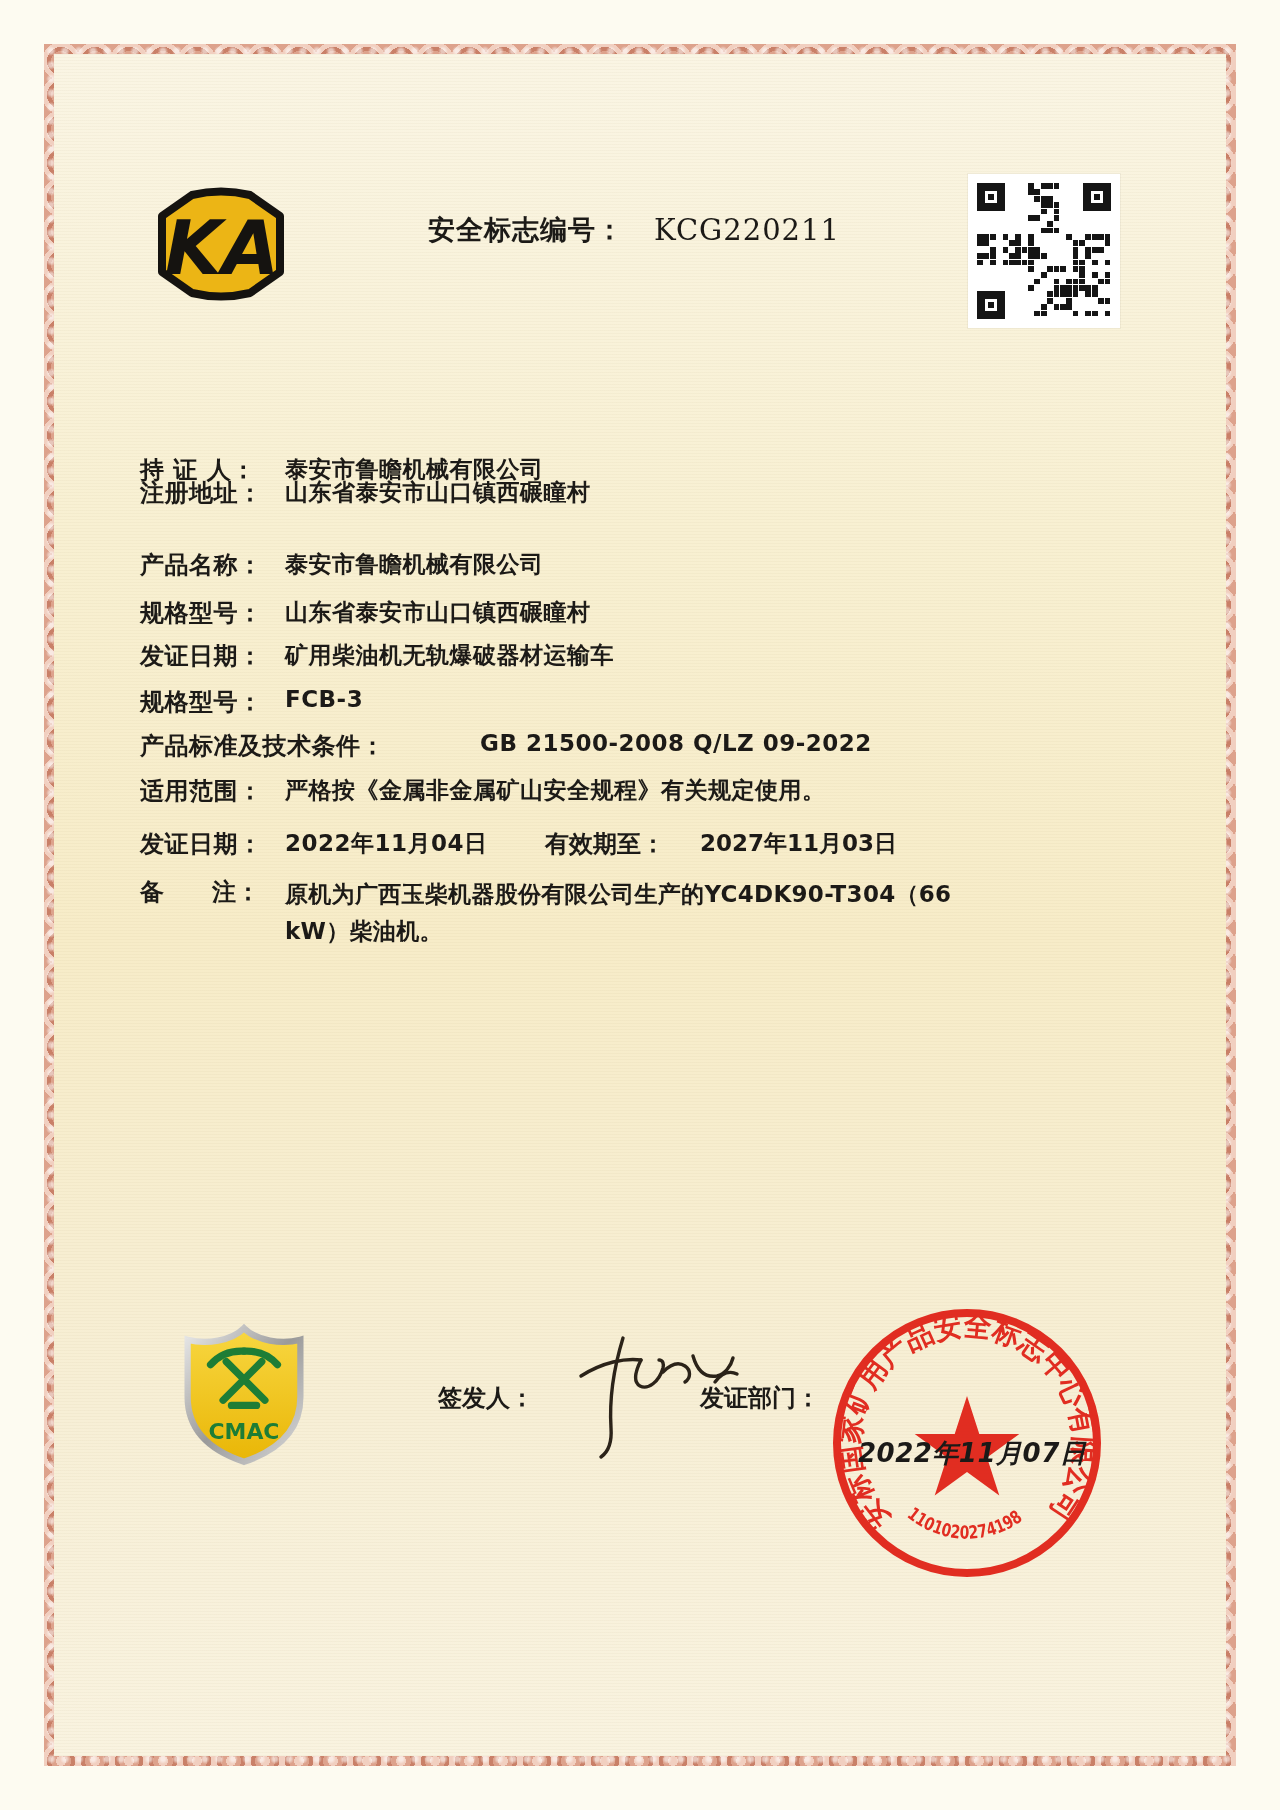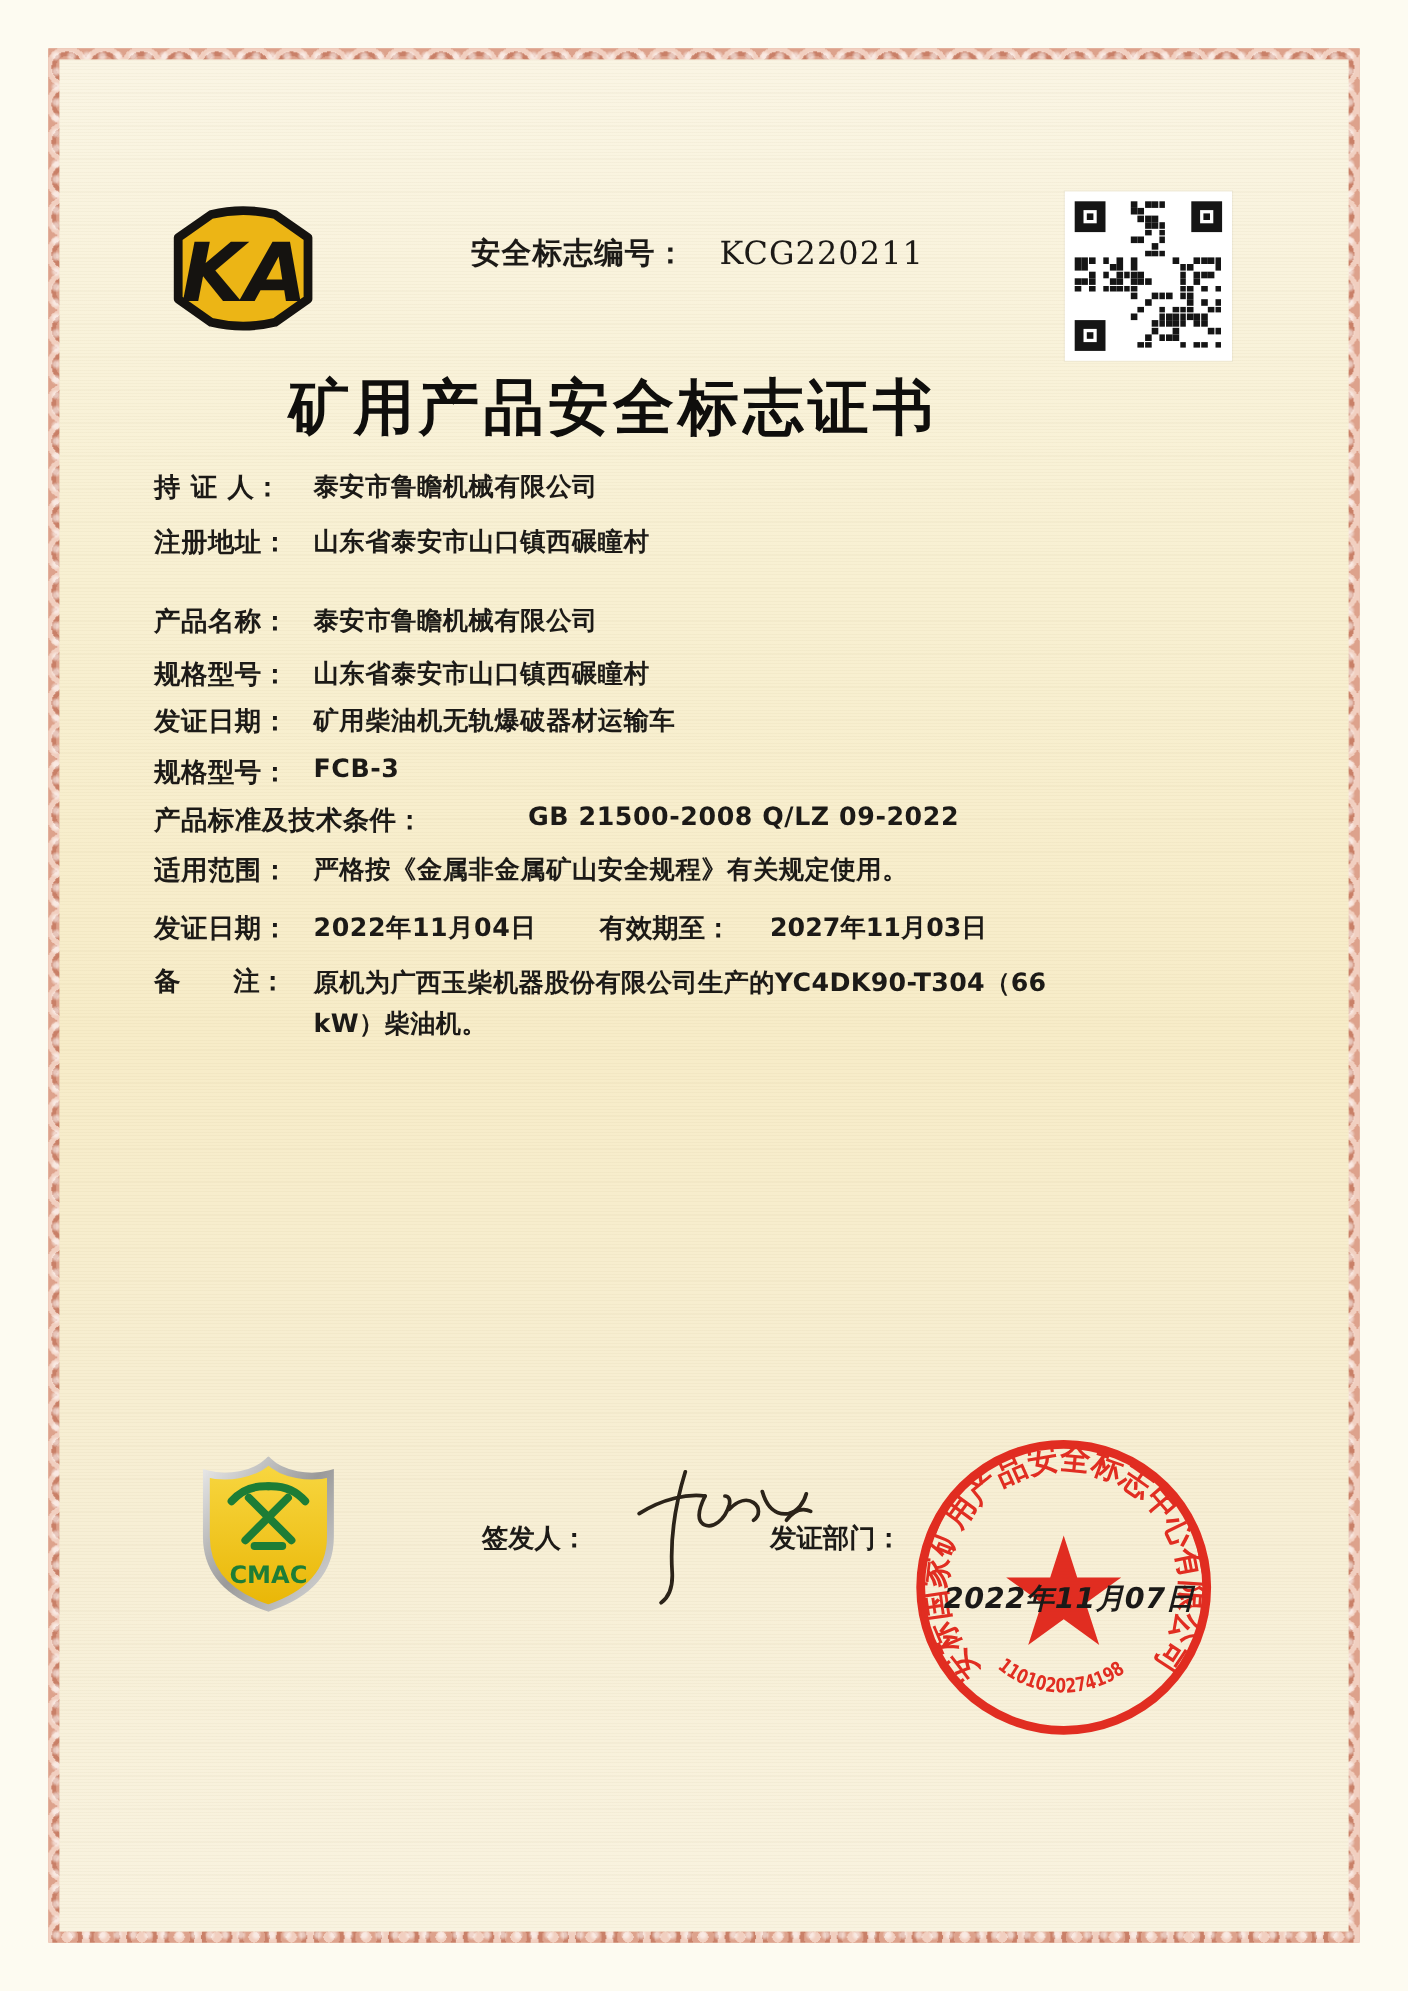--- a/index.html
+++ b/index.html
@@ -35,21 +35,21 @@
   .finder.tl{left:0;top:0}.finder.tr{right:0;top:0}.finder.bl{left:0;bottom:0}
 
   .title{position:absolute;left:105px;top:334px;width:905px;text-align:center;
          font-size:55px;font-weight:900;letter-spacing:4px;color:#0f0e0c;}
 
   
   .row{position:absolute;left:140px;white-space:nowrap;}
   .row .lbl{font-size:24px;font-weight:600;letter-spacing:.5px;}
   .row .val{position:absolute;left:145px;top:0;font-size:23px;font-weight:700;letter-spacing:.5px;}
   .row .val.std{left:340px;}
-  .r1{top:427px}.r2{top:477px}.r3{top:549px}.r4{top:597px}.r5{top:640px}
+  .r1{top:454px}.r2{top:477px}.r3{top:549px}.r4{top:597px}.r5{top:640px}
   .r6{top:686px}.r7{top:730px}.r8{top:775px}.r9{top:828px}
   .row .val2lbl{position:absolute;left:405px;top:0;font-size:24px;font-weight:600;}
   .row .val2{position:absolute;left:560px;top:0;font-size:23px;font-weight:700;}
   .remark{position:absolute;left:140px;top:876px;}
   .remark .lbl{position:absolute;left:0;top:0;font-size:24px;font-weight:600;white-space:nowrap;}
   .remark .val{position:absolute;left:145px;top:0;width:695px;font-size:23px;font-weight:700;
                line-height:37px;letter-spacing:.3px;}
 
   .statement{position:absolute;left:140px;top:1006px;width:1002px;font-size:24px;font-weight:600;
              line-height:34.5px;text-indent:2em;letter-spacing:.4px;text-align:justify;}
@@ -202,21 +202,20 @@
           <div class="m" style="left: 89.3333px; top: 121.238px; width: 5.78095px; height: 5.78095px;"></div>
           <div class="m" style="left: 57.4286px; top: 127.619px; width: 5.78095px; height: 5.78095px;"></div>
           <div class="m" style="left: 63.8095px; top: 127.619px; width: 5.78095px; height: 5.78095px;"></div>
           <div class="m" style="left: 95.7143px; top: 127.619px; width: 5.78095px; height: 5.78095px;"></div>
           <div class="m" style="left: 108.476px; top: 127.619px; width: 5.78095px; height: 5.78095px;"></div>
           <div class="m" style="left: 114.857px; top: 127.619px; width: 5.78095px; height: 5.78095px;"></div>
           <div class="m" style="left: 127.619px; top: 127.619px; width: 5.78095px; height: 5.78095px;"></div>
         </div>
     </div>
 
-    <div class="title">矿用产品安全标志证书</div>
 
     <div class="row r1">
       <span class="lbl">持 证 人：</span>
       <span class="val">泰安市鲁瞻机械有限公司</span>
     </div>
     <div class="row r2">
       <span class="lbl">注册地址：</span>
       <span class="val">山东省泰安市山口镇西碾瞳村</span>
     </div>
     <div class="row r3">

